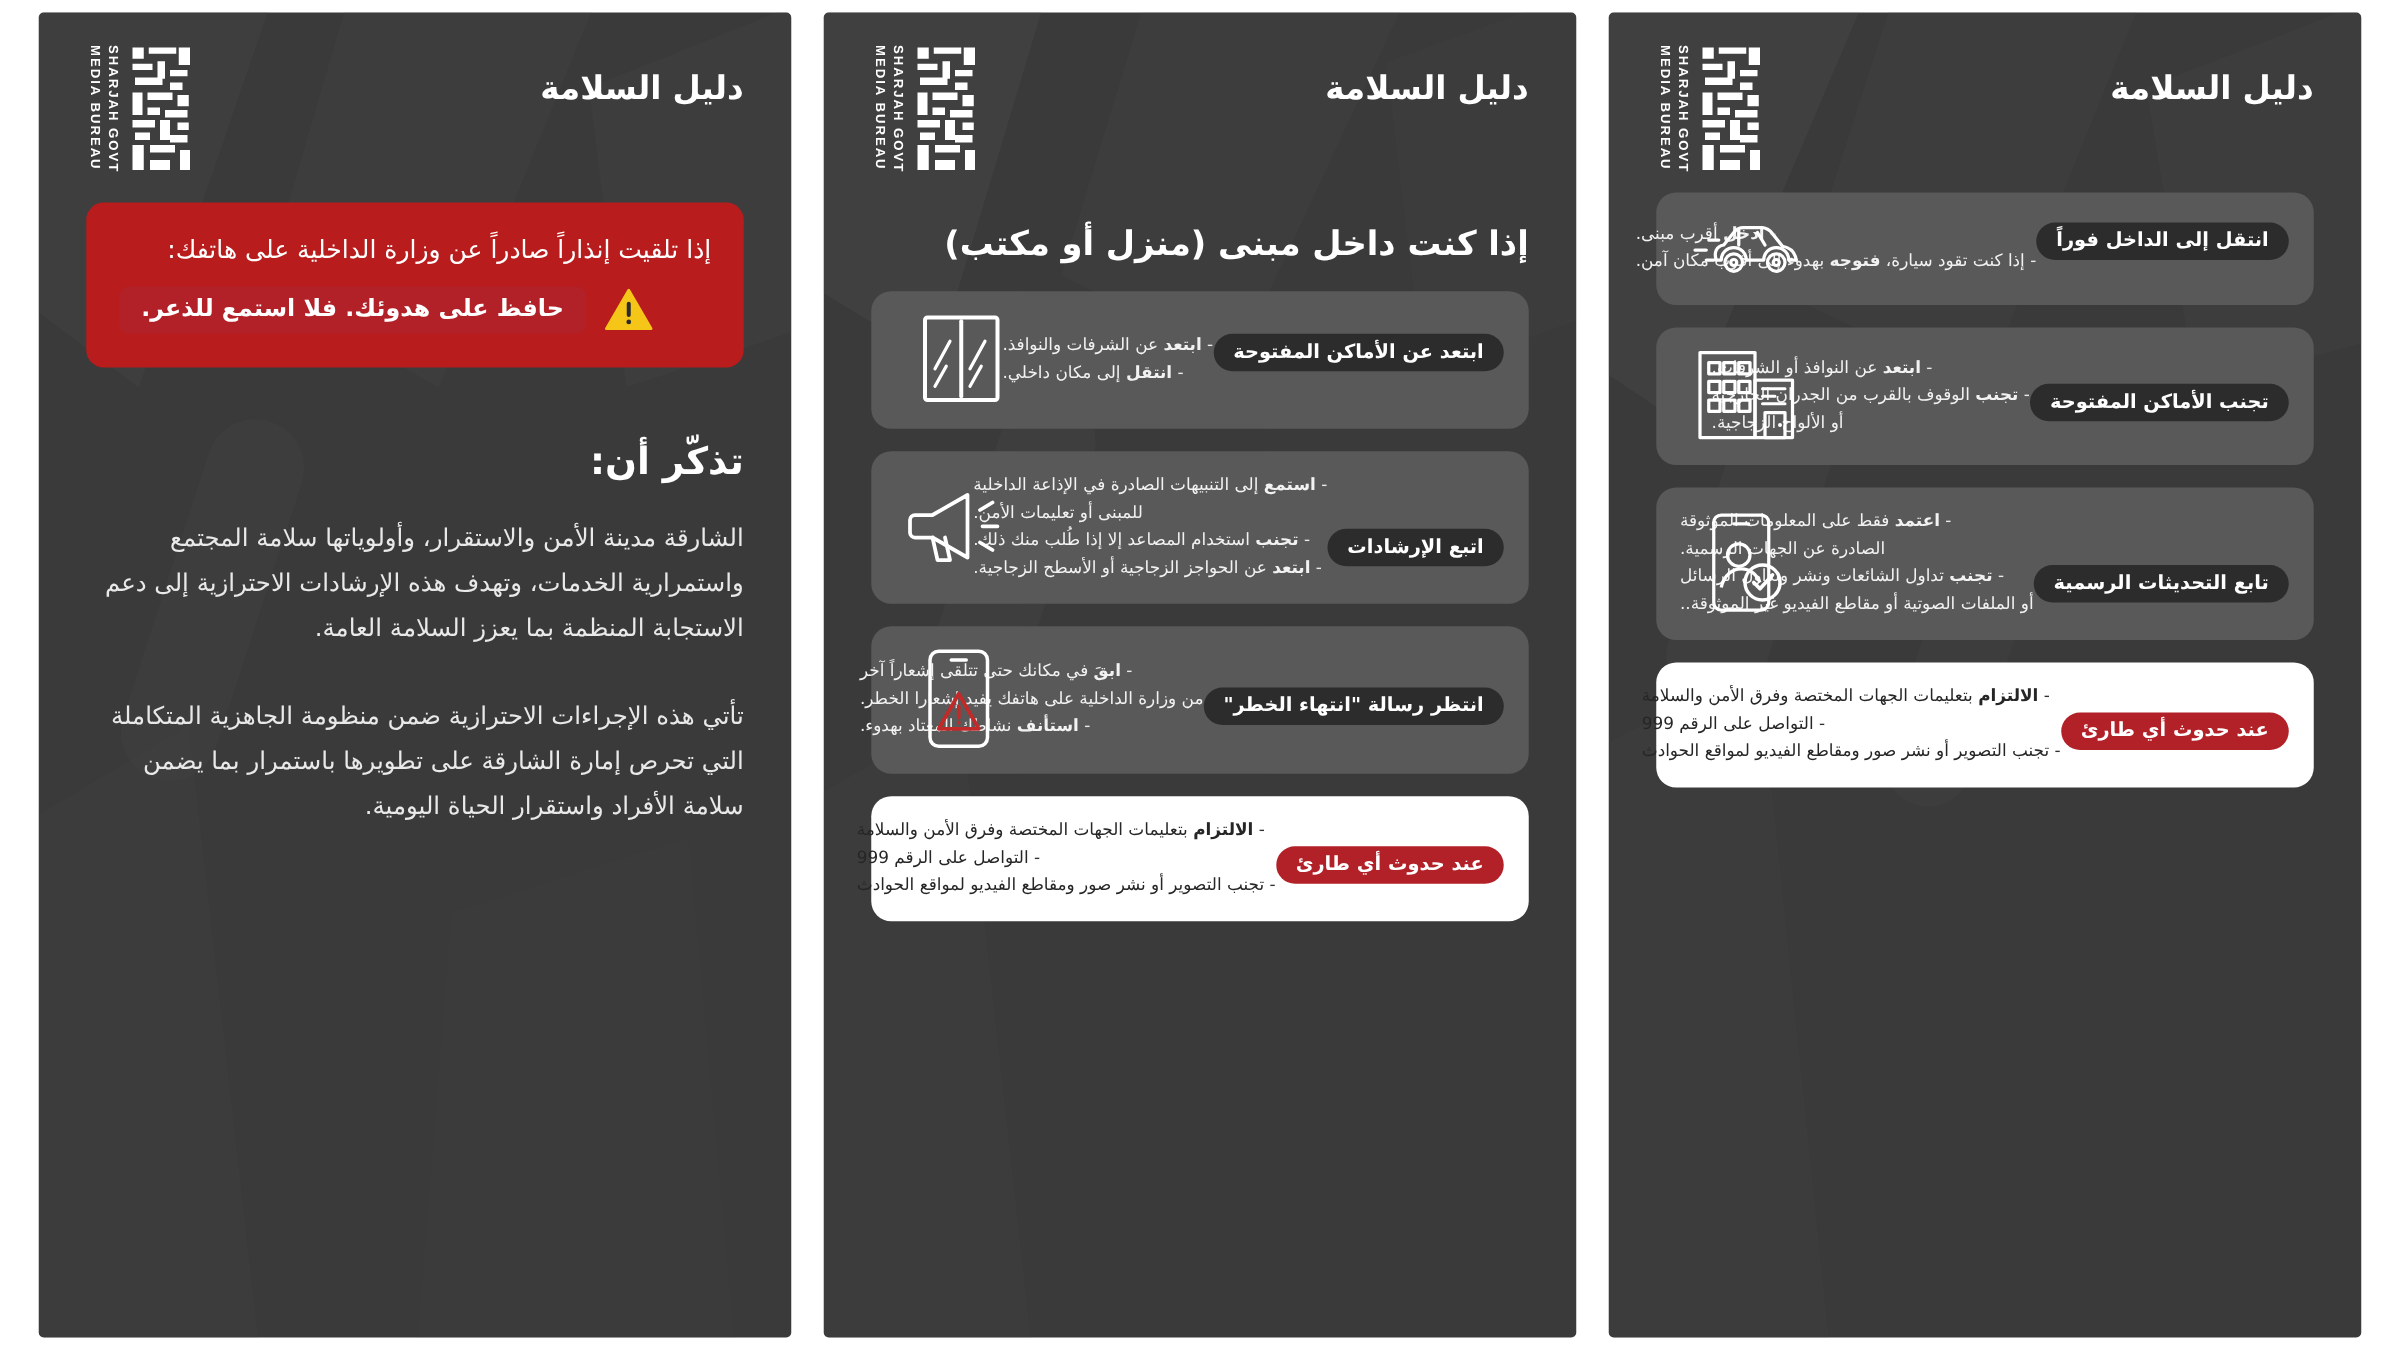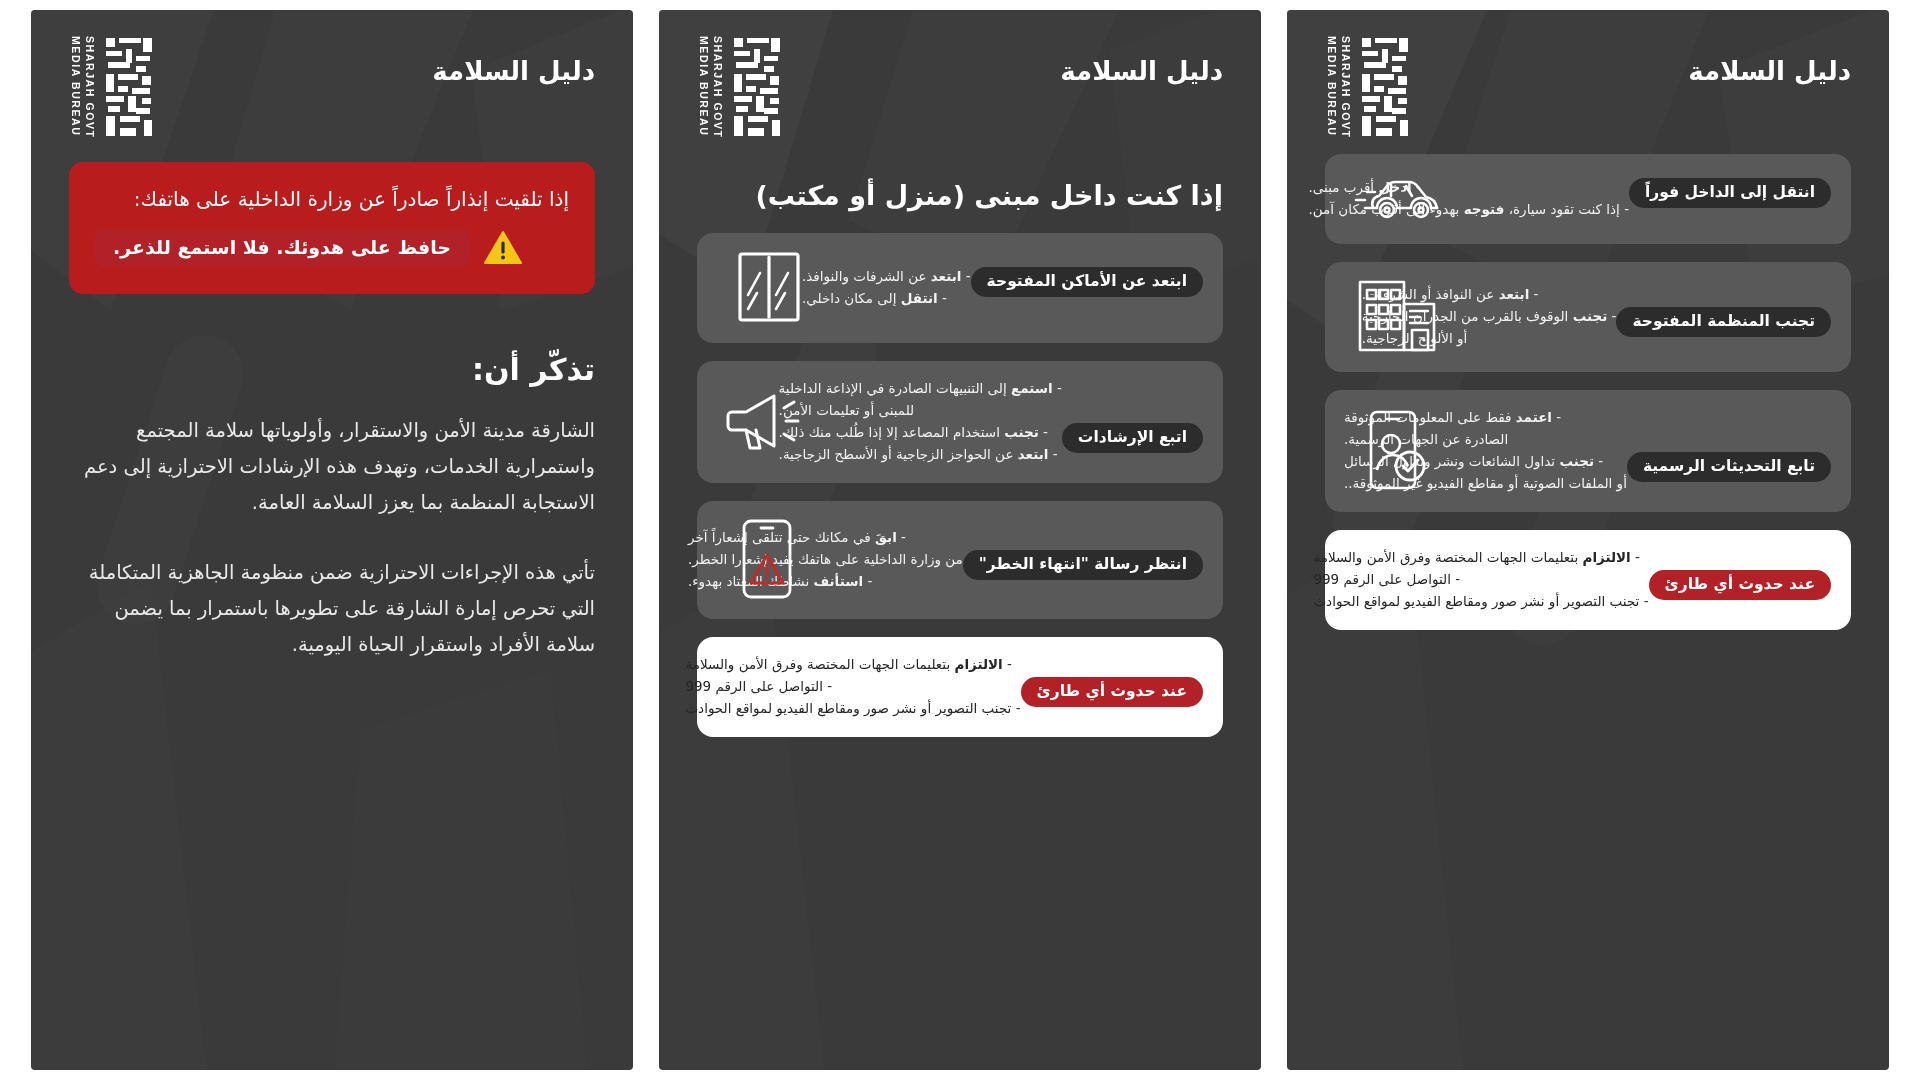--- a/index.html
+++ b/index.html
@@ -260,21 +260,21 @@
                   <circle cx="36" cy="40" r="2.4"></circle>
                 <circle cx="70" cy="40" r="7"></circle>
                   <circle cx="70" cy="40" r="2.4"></circle>
               </g>
             </svg>
           </div>
         </article>
 
         <article class="card">
           <div class="card-body">
-            <span class="pill">تجنب المنظمة المفتوحة</span>
+            <span class="pill">تجنب الأماكن المفتوحة</span>
             <ul class="bullets">
               <li><span class="dash">- </span><b>ابتعد</b> عن النوافذ أو الشرفات.</li>
               <li><span class="dash">- </span><b>تجنب</b> الوقوف بالقرب من الجدران الخارجية</li>
               <li>أو الألواح الزجاجية.</li>
             </ul>
           </div>
           <div class="card-icon">
             <svg width="86" height="76" viewBox="0 0 86 76" aria-hidden="true">
               <g fill="none" stroke="#fff" stroke-width="2.6" stroke-linejoin="round">
                 <rect x="6" y="4" width="44" height="68"></rect>

